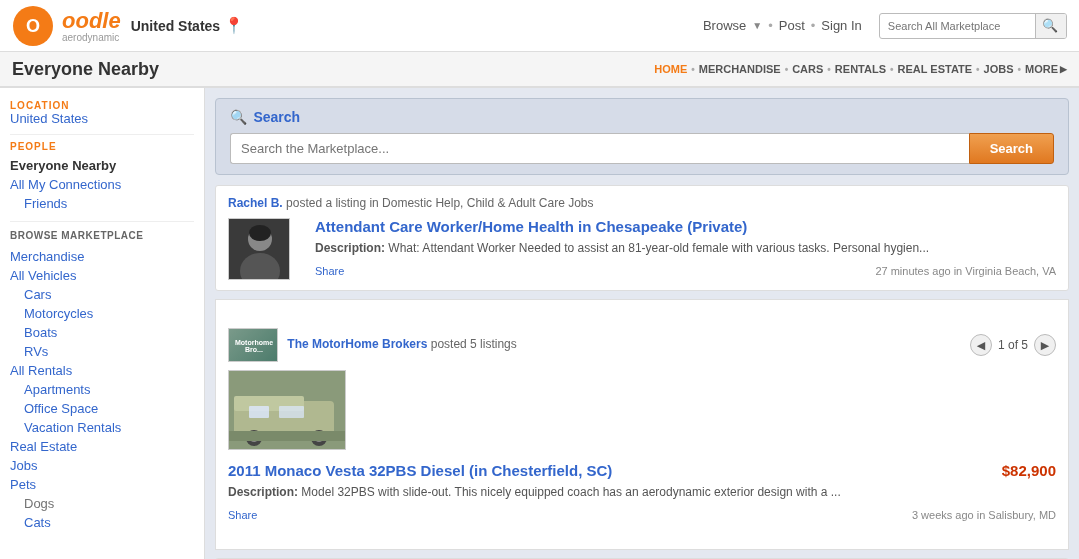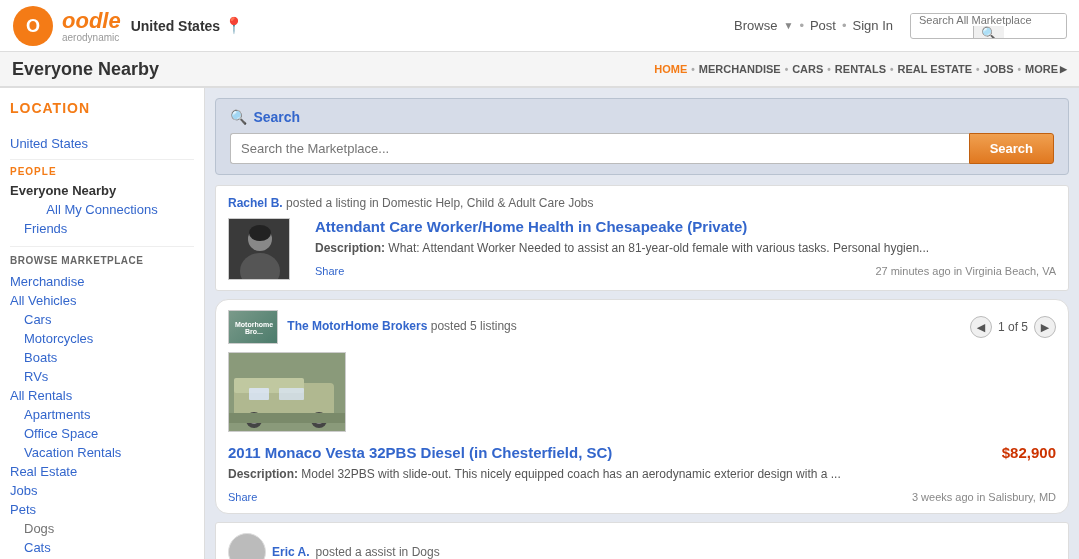--- a/index.html
+++ b/index.html
@@ -51,21 +51,20 @@
       cursor: pointer;
     }
     .nav-dot { color: #aaa; }
     #header-search-form {
       display: flex;
       align-items: center;
       border: 1px solid #bbb;
       border-radius: 3px;
       overflow: hidden;
       height: 28px;
-      flex-direction: column;
     }
     #header-search-input {
       border: none;
       outline: none;
       padding: 0 8px;
       font-size: 12px;
       width: 160px;
       color: #999;
     }
     #header-search-btn {
@@ -194,26 +193,26 @@
     <span style="color:#aaa; font-size:10px;">•</span>
     <a style="color:#555; cursor:pointer; text-decoration:none; font-weight:bold; font-size:11px;">JOBS</a>
     <span style="color:#aaa; font-size:10px;">•</span>
     <a style="color:#555; cursor:pointer; text-decoration:none; font-weight:bold; font-size:11px; display:flex; align-items:center; gap:2px;">MORE <span style="font-size:9px;">▶</span></a>
   </div>
 </div>
 
 <div id="main-layout" style="display:flex; min-height:470px;">
 
   <div id="sidebar" style="width:205px; min-width:205px; background:#fff; border-right:1px solid #ddd; padding:12px 10px;">
-    <div style="font-size:14px; font-weight:bold; color:#f47b16; letter-spacing:1px; text-transform:uppercase; margin-bottom:20px;">LOCATION</div>
+    <div style="font-size:10px; font-weight:bold; color:#f47b16; letter-spacing:1px; text-transform:uppercase; margin-bottom:0;">LOCATION</div>
     <div style="color:#3366cc; font-size:13px; cursor:pointer; margin-bottom:8px;">United States</div>
     <hr style="border:none; border-top:1px solid #eee; margin:6px 0;">
     <div style="font-size:10px; font-weight:bold; color:#f47b16; letter-spacing:1px; text-transform:uppercase; margin-bottom:4px;">PEOPLE</div>
     <div style="padding:2px 0; font-size:13px; font-weight:bold; color:#333; cursor:pointer;">Everyone Nearby</div>
-    <div style="padding:2px 0; font-size:13px; color:#3366cc; cursor:pointer;text-align:center;">All My Connections</div>
+    <div style="padding:2px 0; font-size:13px; color:#3366cc; cursor:pointer;">All My Connections</div>
     <div style="padding:2px 0 2px 14px; font-size:13px; color:#3366cc; cursor:pointer;">Friends</div>
     <hr style="border:none; border-top:1px solid #eee; margin:8px 0;">
     <div style="font-size:10px; font-weight:bold; color:#666; letter-spacing:0.5px; text-transform:uppercase; margin-bottom:6px;">BROWSE MARKETPLACE</div>
     <div style="padding:2px 0; font-size:13px; color:#3366cc; cursor:pointer;">Merchandise</div>
     <div style="padding:2px 0; font-size:13px; color:#3366cc; cursor:pointer;">All Vehicles</div>
     <div style="padding:2px 0 2px 14px; font-size:13px; color:#3366cc; cursor:pointer;">Cars</div>
     <div style="padding:2px 0 2px 14px; font-size:13px; color:#3366cc; cursor:pointer;">Motorcycles</div>
     <div style="padding:2px 0 2px 14px; font-size:13px; color:#3366cc; cursor:pointer;">Boats</div>
     <div style="padding:2px 0 2px 14px; font-size:13px; color:#3366cc; cursor:pointer;">RVs</div>
     <div style="padding:2px 0; font-size:13px; color:#3366cc; cursor:pointer;">All Rentals</div>
@@ -265,21 +264,21 @@
             <strong>Description:</strong> <span>What: Attendant Worker Needed to assist an 81-year-old female with various tasks. Personal hygien...</span>
           </div>
           <div style="display:flex; justify-content:space-between; align-items:center; margin-top:8px; font-size:11px;">
             <span style="color:#3366cc; cursor:pointer;">Share</span>
             <span style="color:#888;">27 minutes ago in Virginia Beach, VA</span>
           </div>
         </div>
       </div>
     </div>
 
-    <div class="listing-card" style="background:#fff; border:1px solid #ddd; border-radius:13px; margin-bottom:8px; padding:10px 12px;">
+    <div class="listing-card" style="background:#fff; border:1px solid #ddd; border-radius:0; margin-bottom:8px; padding:28px 12px;">
       <div style="font-size:12px; color:#666; margin-bottom:8px; display:flex; justify-content:space-between; align-items:center;">
         <div>
           
           <div style="display:inline-block; width:50px; height:34px; background:#6a8a7a; border:1px solid #ccc; vertical-align:middle; margin-right:6px; overflow:hidden;">
             <div style="width:50px; height:34px; background:linear-gradient(135deg, #7a9a8a, #4a7a6a); display:flex; align-items:center; justify-content:center; font-size:7px; color:#fff; font-weight:bold; text-align:center; padding:2px;">Motorhome Bro...</div>
           </div>
           <span style="color:#3366cc; font-weight:bold; cursor:pointer;">The MotorHome Brokers</span>
           <span>posted 5 listings</span>
         </div>
         <div style="display:flex; align-items:center; gap:6px; font-size:12px; color:#555;">

